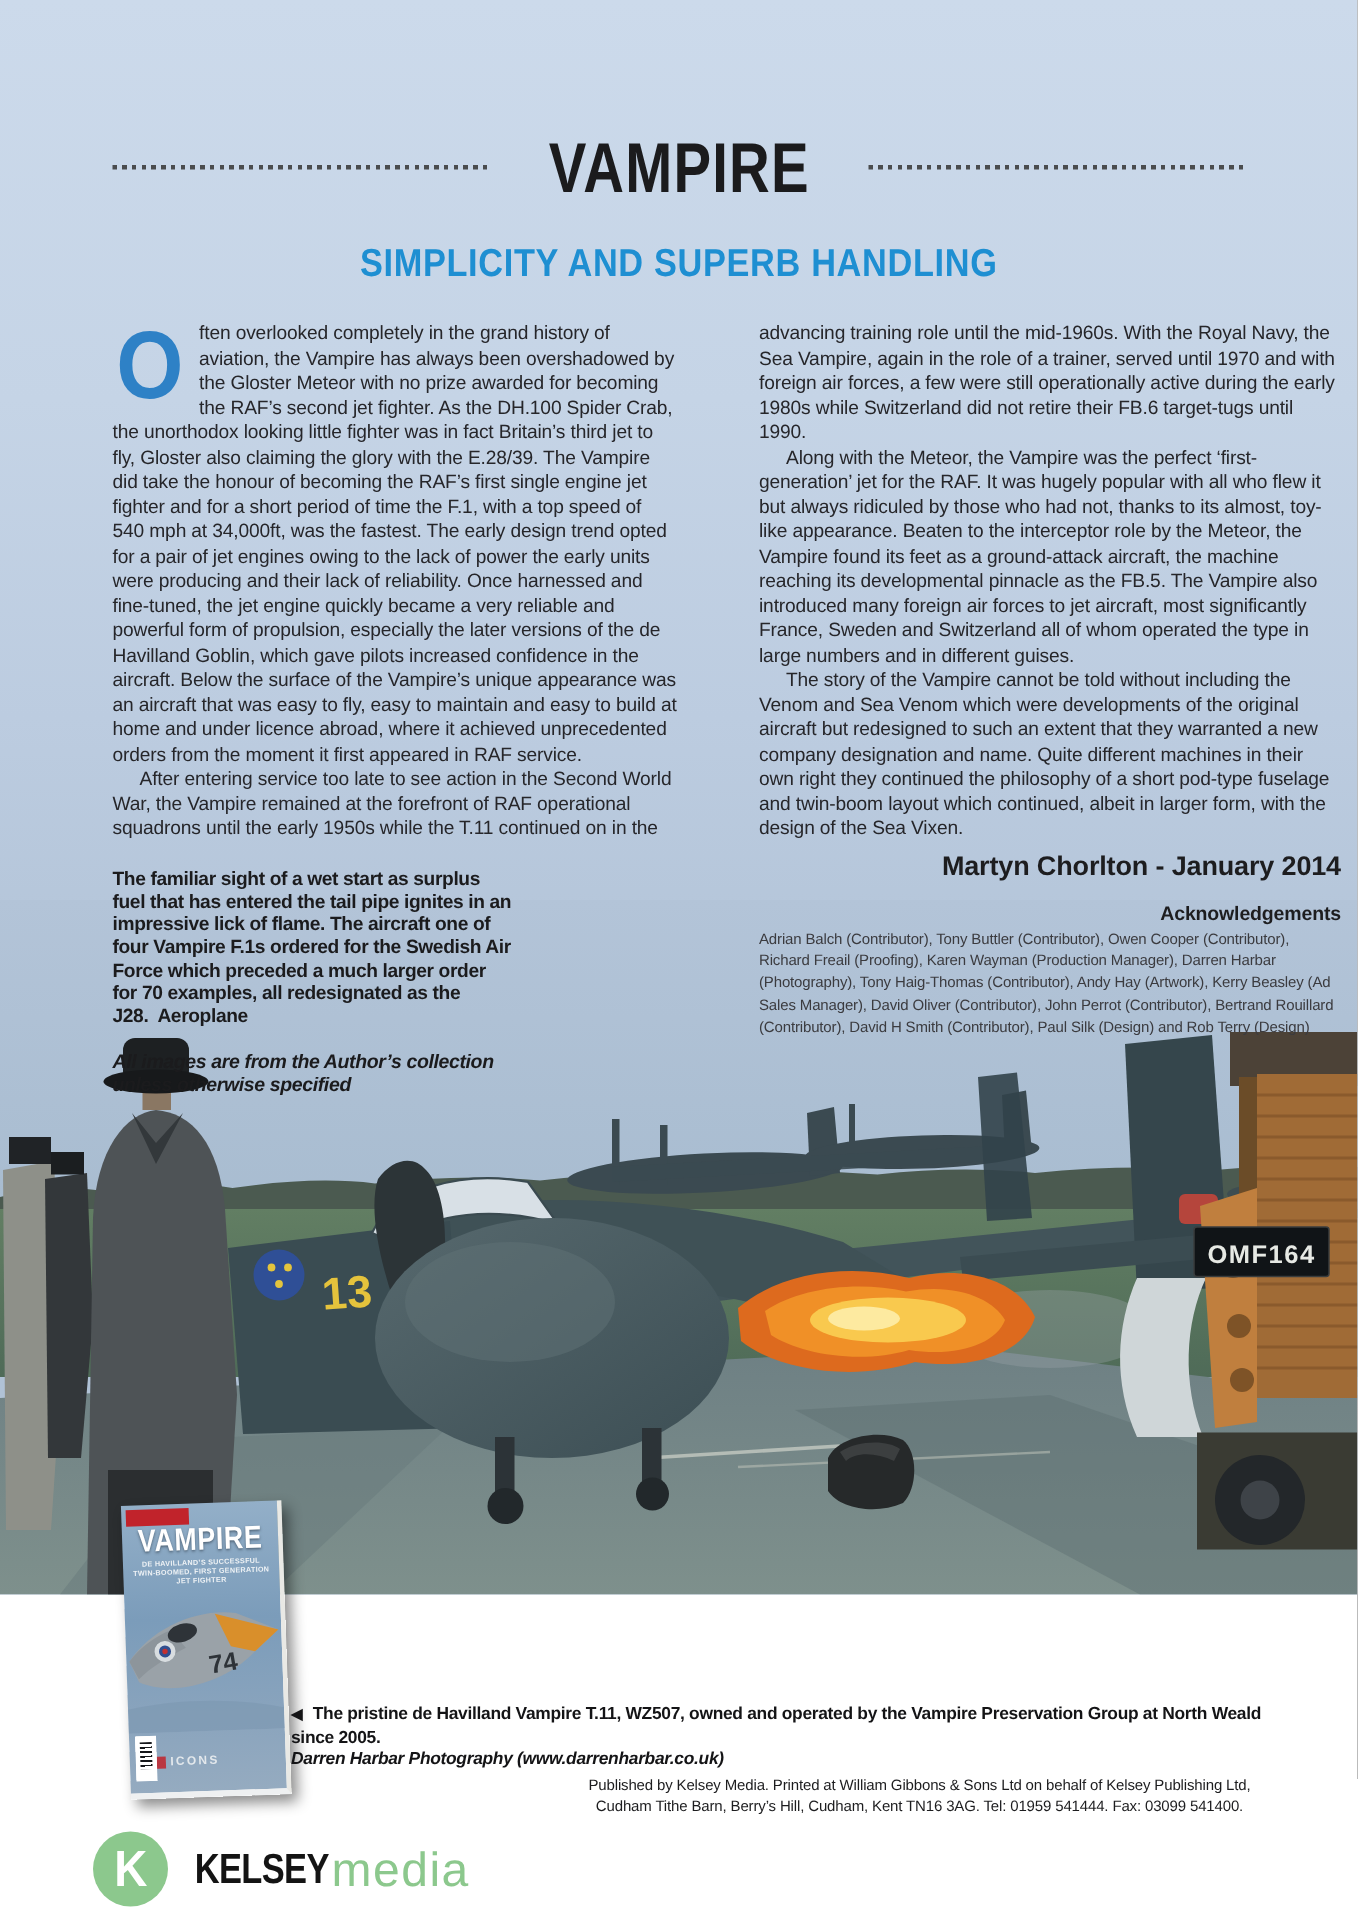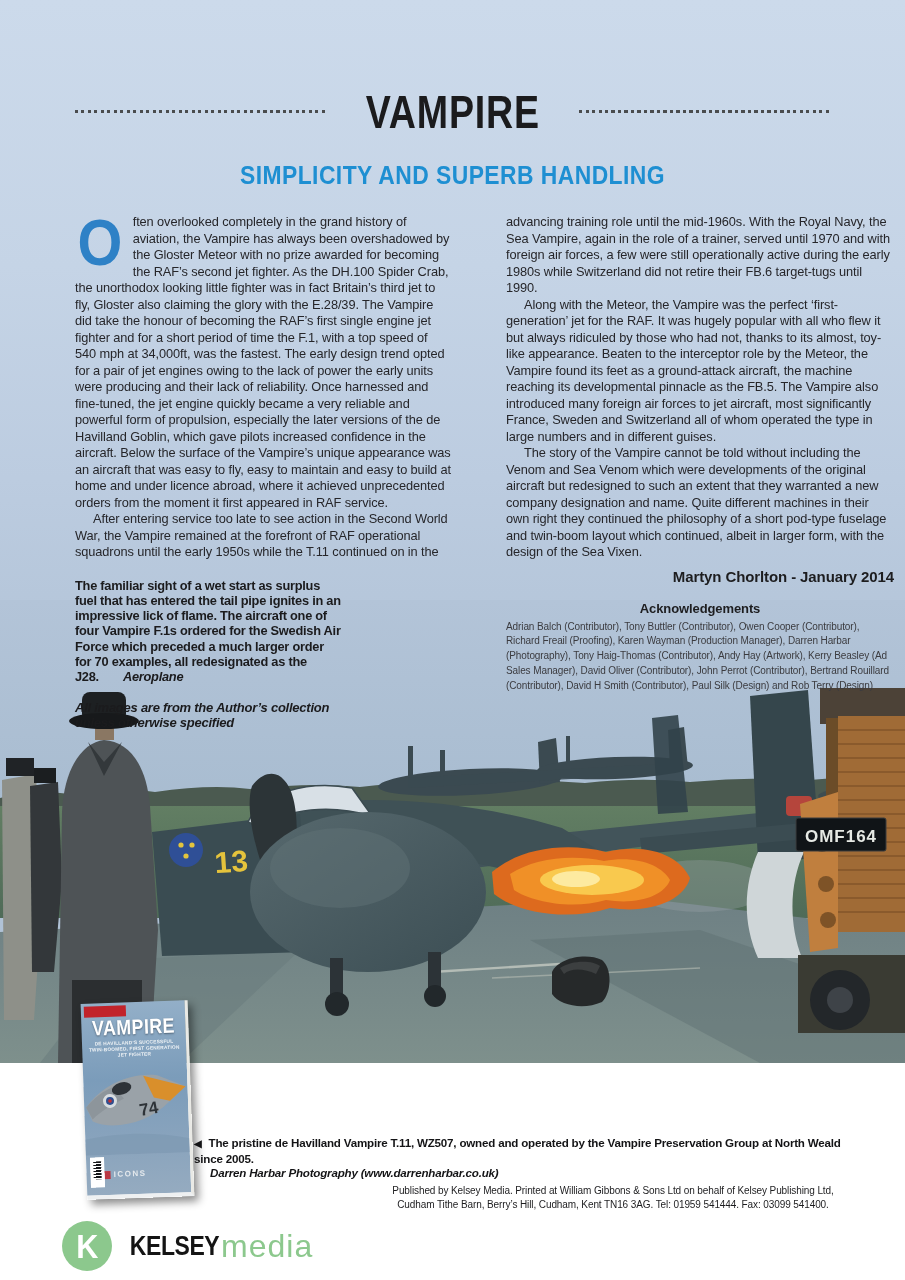--- a/index.html
+++ b/index.html
@@ -16,28 +16,28 @@
   .subtitle{position:absolute;left:0;top:160px;width:905px;text-align:center;font-size:26px;font-weight:700;
             color:#1e8fd2;transform:scaleX(.88);letter-spacing:.5px;}
 
   
   .col{position:absolute;top:214px;font-size:12.8px;line-height:16.5px;color:#26262a;letter-spacing:-.1px;}
   .col-left{left:75px;width:377px;}
   .col-right{left:458px;width:388px;margin-left:48px;}
   .dropcap{float:left;font-size:64px;line-height:52px;font-weight:700;color:#2e81c6;margin:3px 8px 0 0;transform:scaleX(.9);}
   .indent{text-indent:18px;margin-top:0;}
   p{margin:0;}
-  .byline{margin-top:8px;text-align:right;font-size:15px;font-weight:700;color:#1d1d1f;}
-  .ack-title{margin-top:16px;text-align:center;font-size:13px;font-weight:700;color:#1d1d1f;}
+  .byline{margin-top:8px;text-align:right;font-size:18px;font-weight:700;color:#1d1d1f;}
+  .ack-title{margin-top:16px;text-align:right;font-size:13px;font-weight:700;color:#1d1d1f;}
   .ack-body{margin-top:2px;text-align:left;font-size:10px;line-height:14.9px;color:#3b3b3f;}
 
   
   .photo-cap{margin-top:17px;width:268px;font-size:12.8px;line-height:15.3px;font-weight:700;
              color:#1b1b1d;letter-spacing:-.25px;}
-  .photo-cap .credit{font-style:italic;margin-left:24px;}
+  .photo-cap .credit{margin-left:6px;}
   .images-note{margin-top:15px;width:270px;font-size:13px;line-height:15.3px;font-weight:700;font-style:italic;
              color:#1b1b1d;letter-spacing:-.25px;}
 
   
   .cover{position:absolute;left:84px;top:1002px;width:104px;height:192px;transform:rotate(-2deg);
          background:linear-gradient(180deg,#93afc8 0%,#7b9cba 40%,#8aa4bd 75%,#95abc0 100%);
          box-shadow:4px 5px 9px rgba(0,0,0,.45);border-right:3px solid #e9e9e5;border-bottom:4px solid #eef0f1;}
   .cover-redtab{position:absolute;left:3px;top:3px;width:42px;height:11px;background:#c1232b;}
   .cover-title{margin-top:13px;text-align:center;color:#fff;font-size:21px;font-weight:800;letter-spacing:.5px;
                transform:scaleX(.85);text-shadow:0 1px 2px rgba(20,30,40,.5);}
@@ -48,21 +48,21 @@
   .cover-icons-red{position:absolute;left:14px;bottom:16px;width:10px;height:8px;background:#c1232b;opacity:.85;}
   .barcode{position:absolute;left:4px;bottom:8px;width:14px;height:30px;background:#fff;
            box-shadow:inset 0 0 0 2px #fff;}
   .barcode-bars{position:absolute;left:3px;top:4px;right:3px;bottom:8px;
            background:repeating-linear-gradient(180deg,#15171a 0 1.2px,#fff 1.2px 3px);}
 
   
   .bottom-cap{position:absolute;left:194px;top:1136px;width:665px;color:#141416;}
   .bottom-cap .line1{font-size:11.6px;font-weight:700;letter-spacing:-.2px;line-height:14.5px;}
   .bottom-cap .arrow{font-size:10px;margin-right:7px;}
-  .bottom-cap .line2{font-size:11.6px;font-weight:700;font-style:italic;letter-spacing:-.2px;line-height:14.5px;padding-left:16px;}
+  .bottom-cap .line2{font-size:11.6px;font-weight:700;font-style:italic;letter-spacing:-.2px;line-height:14.5px;}
 
   
   .promo{position:absolute;left:250px;top:1126px;width:620px;text-align:center;color:#19191b;}
   .promo-line{font-size:23px;font-weight:700;line-height:29px;transform:scaleX(.94);letter-spacing:-.2px;}
   .website{margin-top:8px;font-size:31px;font-weight:800;letter-spacing:.5px;color:#b7b8a8;
            -webkit-text-stroke:1.3px #6f7066;transform:scaleX(.97);
            text-shadow:0 1px 1px rgba(255,255,255,.7),0 -1px 1px rgba(60,60,55,.35);}
 
   
   .kelsey{position:absolute;left:62px;top:1221px;display:flex;align-items:center;}

